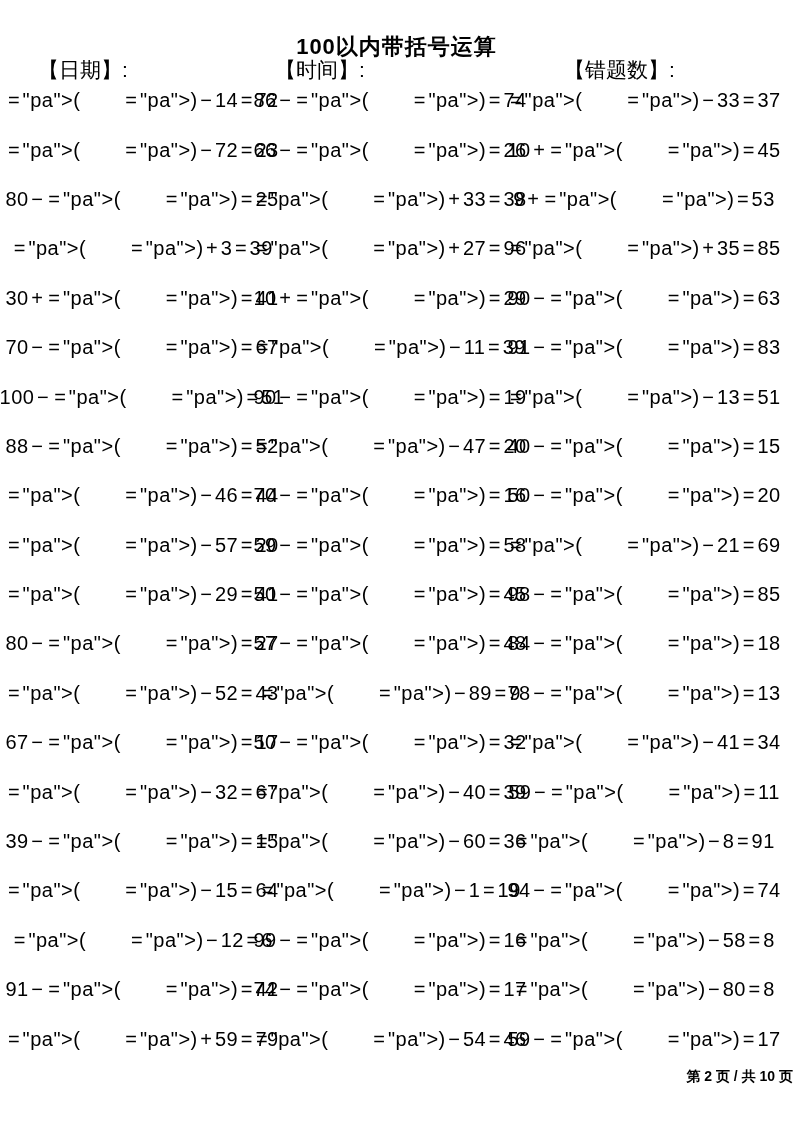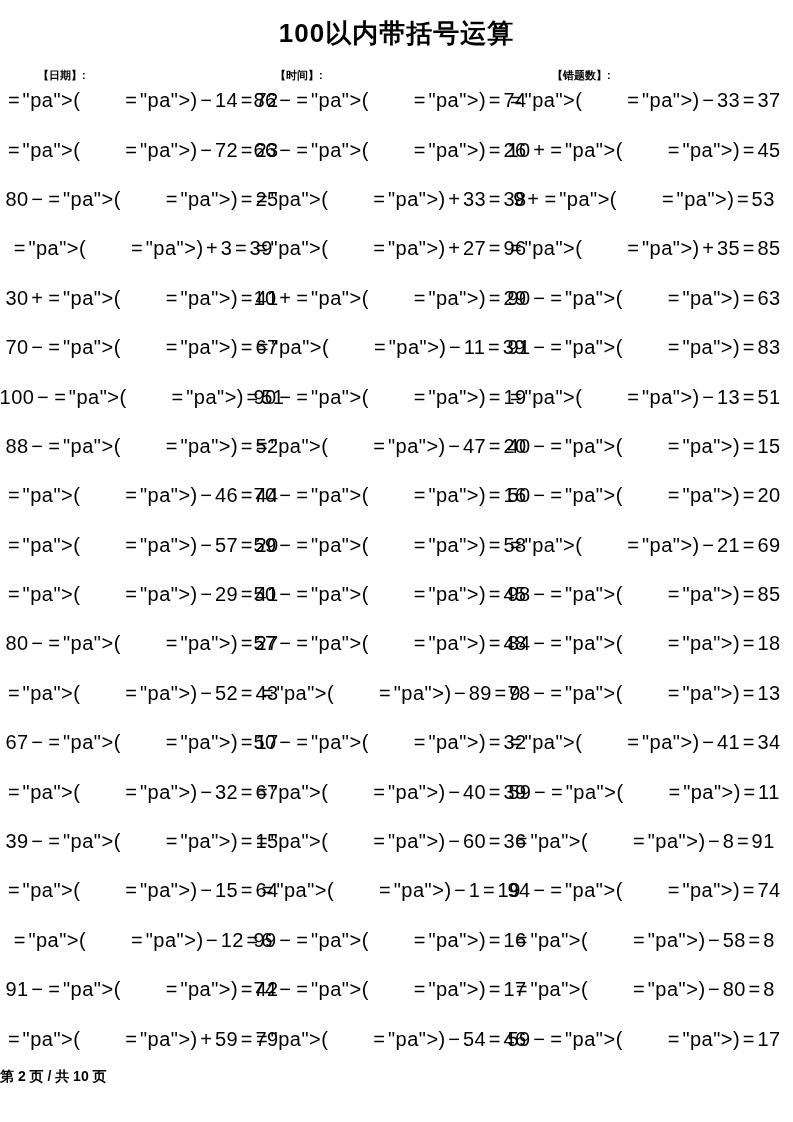--- a/index.html
+++ b/index.html
@@ -10,38 +10,37 @@
     color: #000000;
   }
   .page {
     position: relative;
     width: 793px;
     height: 1122px;
     background: #ffffff;
     overflow: hidden;
   }
   .title {
-    margin: 0;
+    margin: 16px;
     padding-top: 16px;
     text-align: center;
-    font-size: 26px;
+    font-size: 22px;
     font-weight: 700;
     letter-spacing: 1px;
   }
   .hf {
     position: absolute;
     top: 56px;
-    font-size: 11px;
-    font-weight: 700;
+    font-size: 21px;
+    font-weight: 400;
     white-space: pre;
-    margin-top: 12px;
   }
   .hf1 { left: 38px; }
   .hf2 { left: 275px; }
-  .hf3 { left: 552px; }
+  .hf3 { left: 564px; }
   .grid {
     position: absolute;
     top: 76px;
     left: 20px;
     display: grid;
     grid-template-columns: 244px 252px 256px;
   }
   .col {
     display: flex;
     flex-direction: column;
@@ -56,21 +55,21 @@
     white-space: pre;
   }
   .problem .op {
     padding: 0 2.5px;
   }
   .footer {
     position: absolute;
     top: 1068px;
     left: 0;
     width: 100%;
-    text-align: left;
+    text-align: right;
     font-size: 14px;
     font-weight: 700;
     white-space: pre;
   }
 </style>
 </head>
 <body>
 
 <div class="page">
   <h1 class="title">100以内带括号运算</h1>

